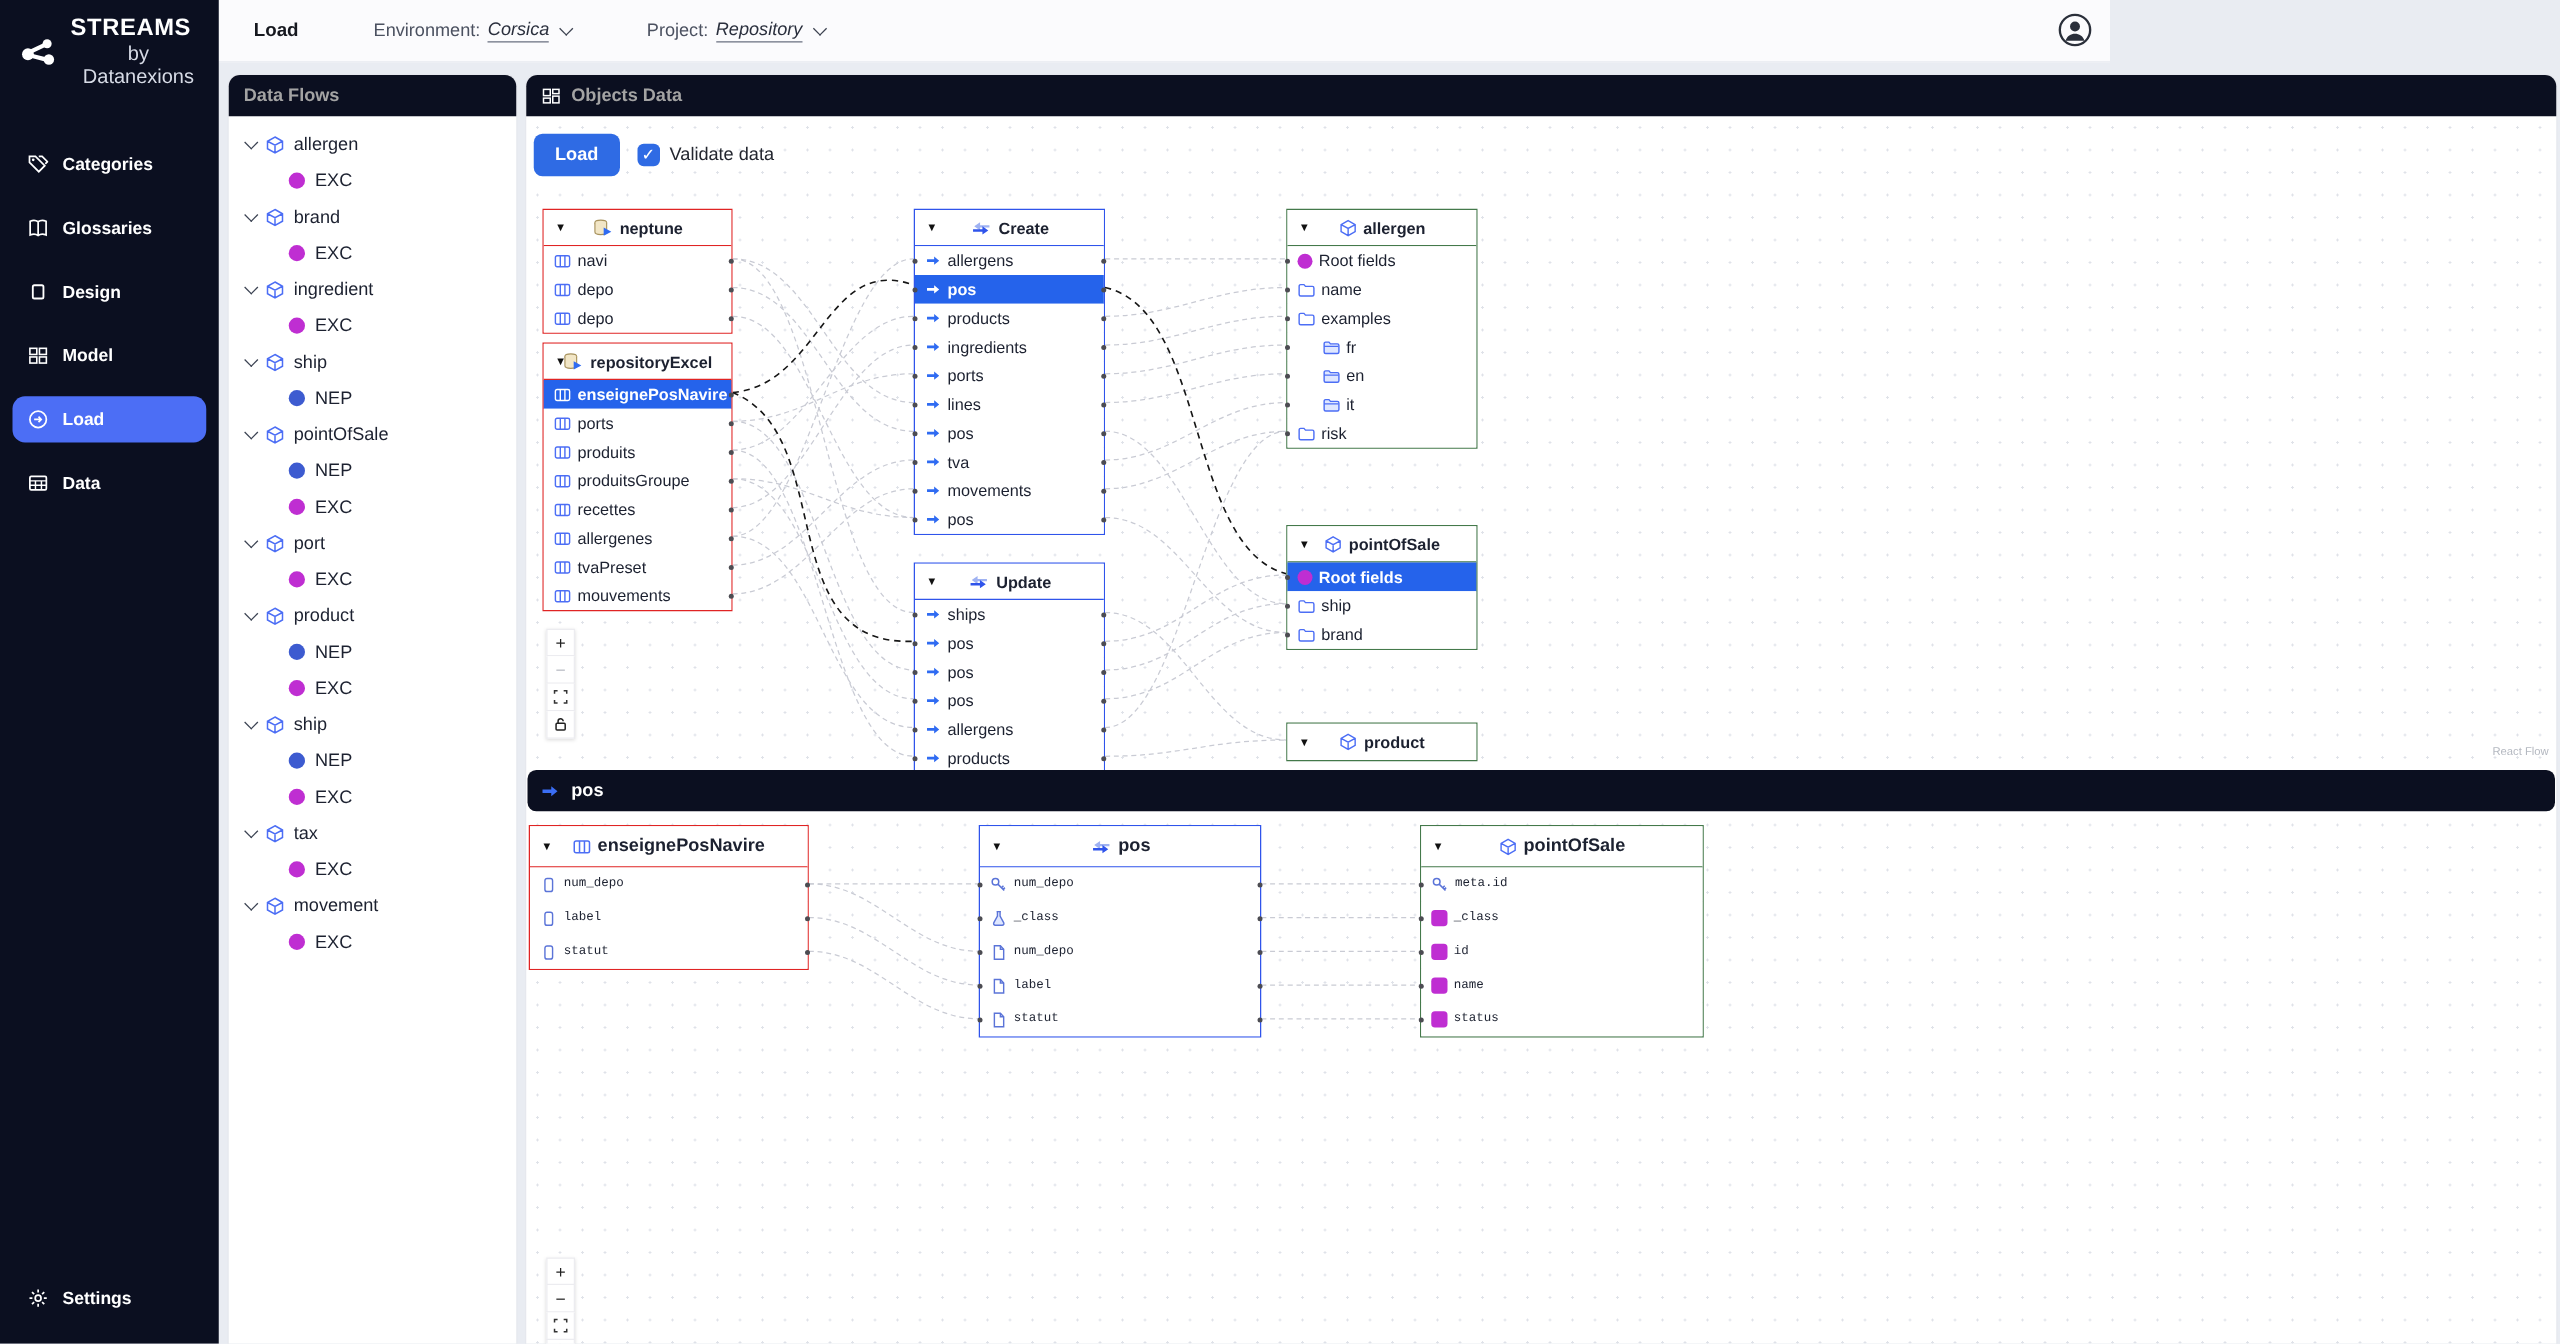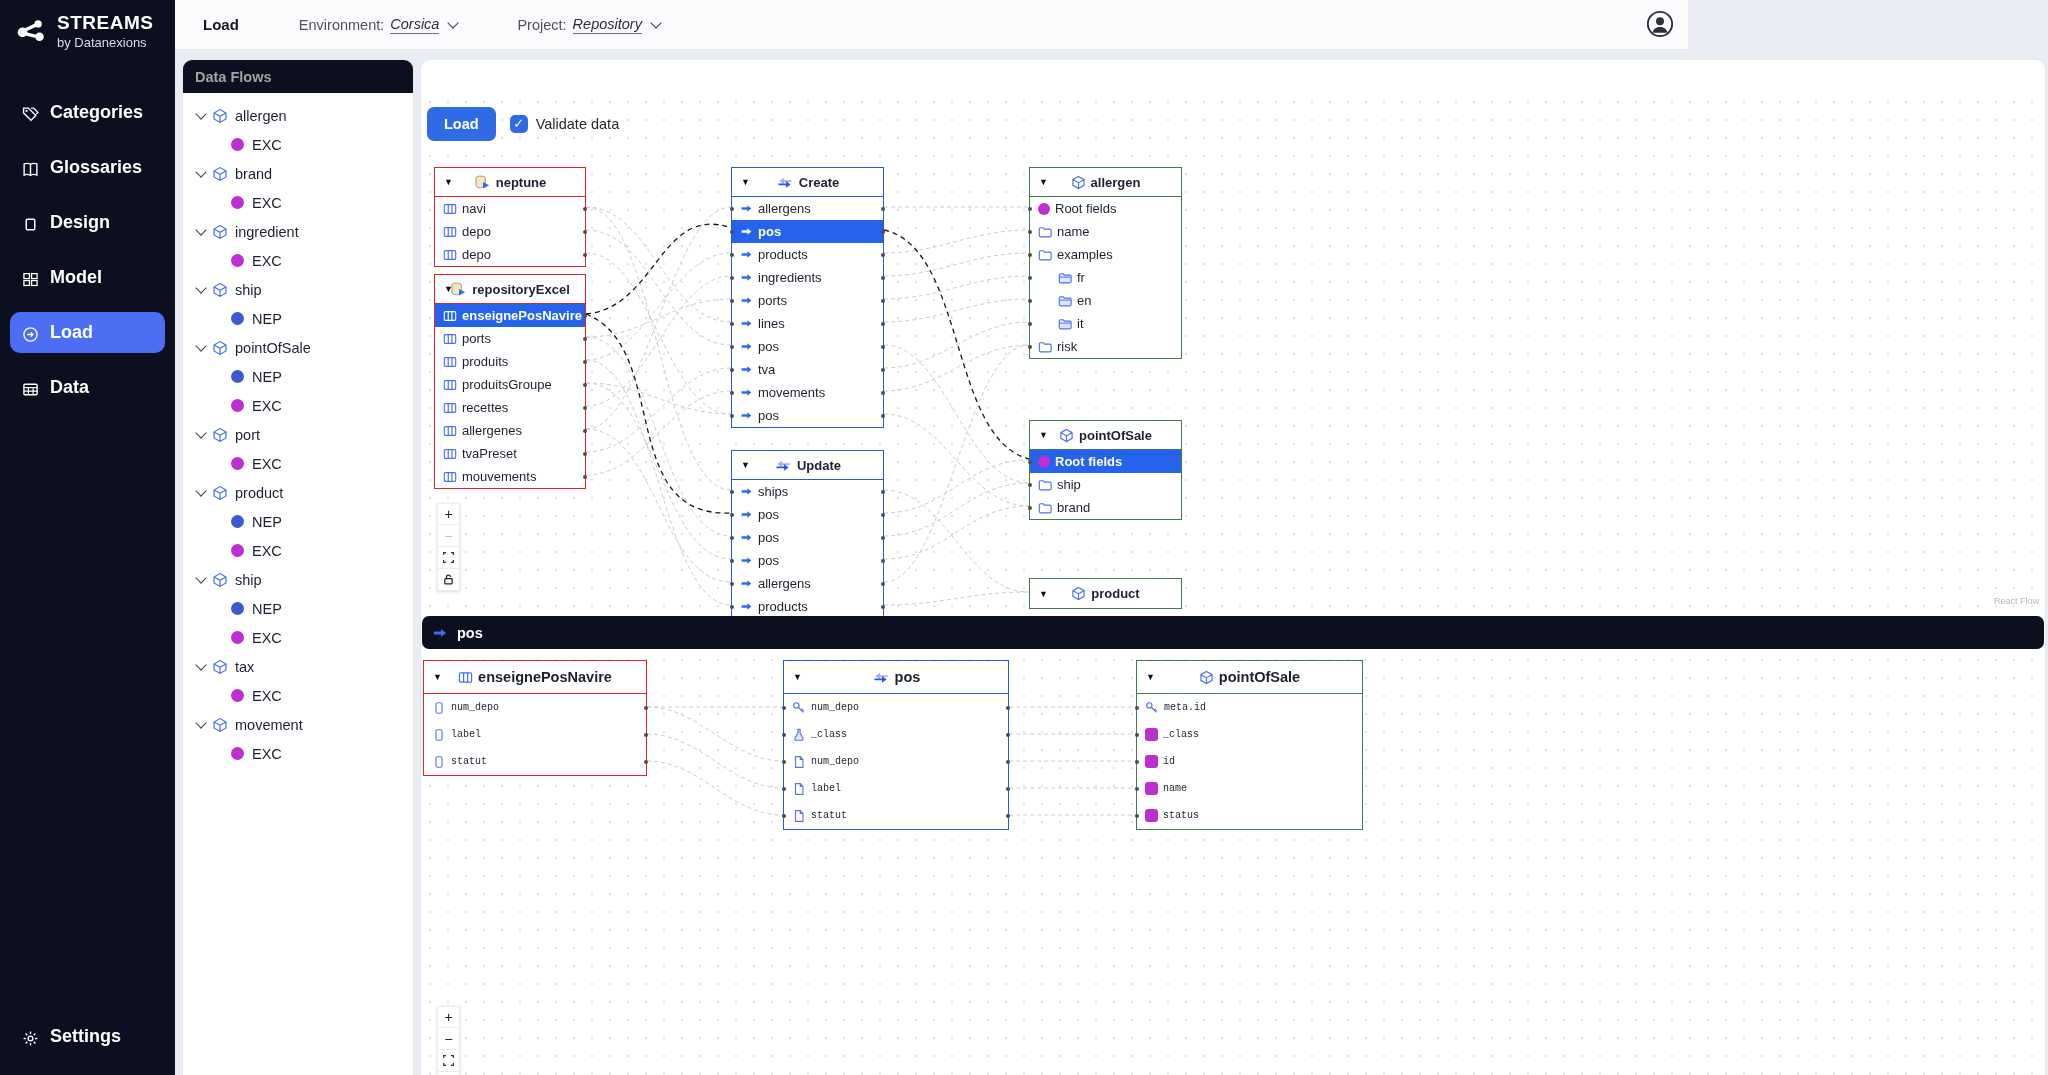--- a/index.html
+++ b/index.html
@@ -4,23 +4,23 @@
 <style>
   * { margin:0; padding:0; box-sizing:border-box; }
   html,body { width:2048px; height:1075px; overflow:hidden; background:#e9ecf2;
     font-family:"Liberation Sans", sans-serif; color:#1c2130; }
   #app { position:relative; width:1688px; height:1075px; }
 
   
   .sidebar { position:absolute; left:0; top:0; width:175px; height:1075px; background:#0b0f20; color:#fff; z-index:5; }
   .logo { display:flex; align-items:center; gap:9px; padding:12px 10px 14px 14px; }
   .logo-txt .l1 { font-size:19px; font-weight:700; letter-spacing:.5px; }
-  .logo-txt .l2 { font-size:13px; color:#d7dbe6; margin-top:1px; }
+  .logo-txt .l2 { font-size:16px; color:#d7dbe6; margin-top:1px;text-align:center; }
   .side-items { margin-top:28px; display:flex; flex-direction:column; gap:14px; padding:0 10px; }
-  .side-item { display:flex; align-items:flex-end; gap:11px; padding:10px 12px; border-radius:10px; font-size:18px; font-weight:700; cursor:pointer; }
+  .side-item { display:flex; align-items:flex-start; gap:11px; padding:10px 12px; border-radius:10px; font-size:14px; font-weight:700; cursor:pointer; }
   .side-item.active { background:#4c6ef5; }
   .side-item svg { flex:0 0 auto; }
   .side-settings { position:absolute; left:10px; bottom:18px; right:22px; }
 
   
   .topbar { position:absolute; left:175px; top:0; right:0; height:50px; background:#fbfbfd; border-bottom:1px solid #e8eaef; display:flex; align-items:center; z-index:4; }
   .tb-page { font-size:15px; font-weight:700; margin-left:28px; color:#16181f; }
   .tb-group { display:flex; align-items:center; gap:6px; margin-left:60px; font-size:14.5px; color:#4b5160; }
   .tb-val { font-style:italic; color:#2a2f3d; border-bottom:1px solid #6a7080; padding-bottom:1px; cursor:pointer; }
   .chev { width:8px; height:8px; border-right:1.6px solid #3c4250; border-bottom:1.6px solid #3c4250; transform:rotate(45deg); margin-left:4px; margin-top:-4px; }
@@ -389,20 +389,26 @@
           <span>movement</span>
         </div>
       <div class="tchild">
           <span class="dot exc"></span>
           <span>EXC</span>
         </div>
     </div>
   </aside>
 
   <section class="objects">
+    <div class="panel-head">
+      <svg width="16" height="16">
+          <use href="#s-objdata"></use>
+        </svg>
+      <span>Objects Data</span>
+    </div>
 
     <div class="canvas">
 
       <div class="toolbar">
         <button class="load-btn">Load</button>
         <span class="chk-wrap">
           <span class="chk">✓</span>
           <span>Validate data</span>
         </span>
       </div>

